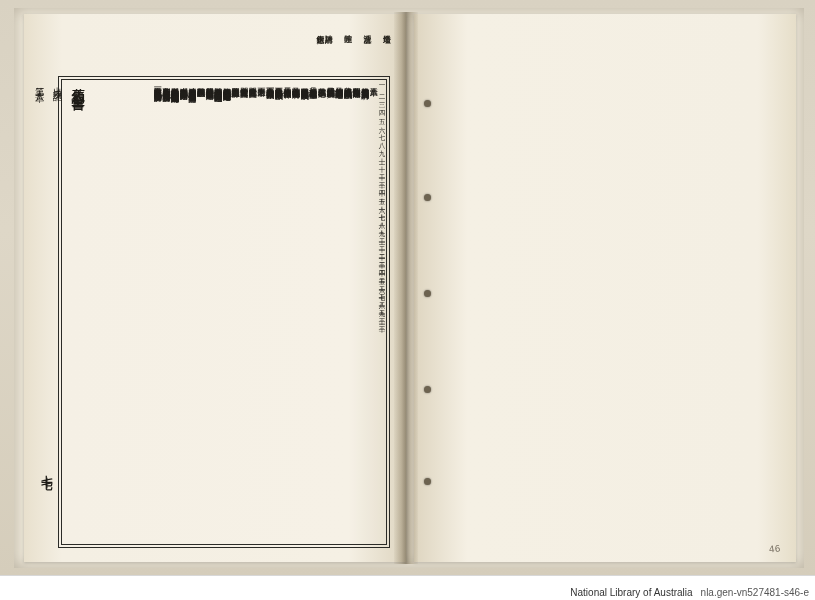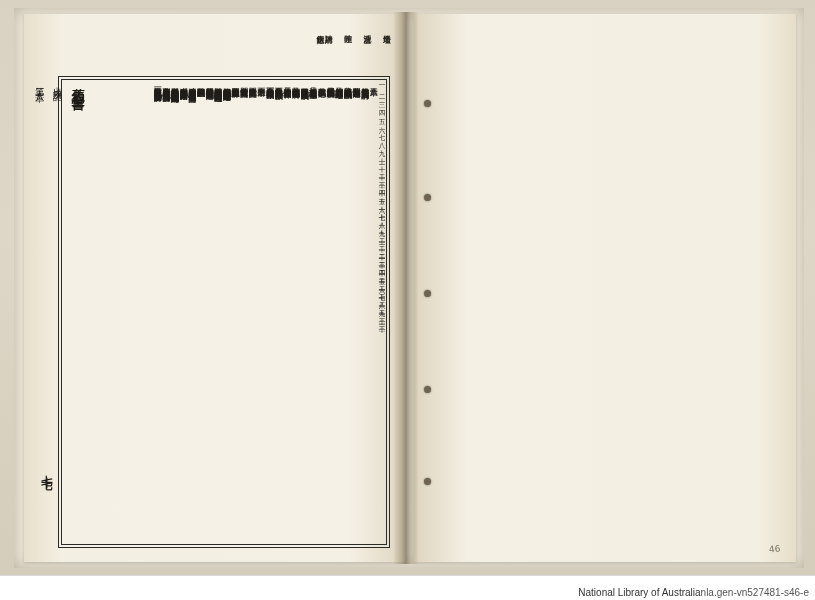--- a/index.html
+++ b/index.html
@@ -195,21 +195,21 @@
     border-top: 1px solid #d8d8d8;
     display: flex;
     align-items: center;
     justify-content: flex-end;
     padding: 0 6px;
     box-sizing: border-box;
     font-family: "Liberation Sans", sans-serif;
     font-size: 10px;
     color: #333333;
   }
-  .footer .right { color: #555555; }
+  .footer .right { color: #555555; margin-left: 8px; }
 </style>
 </head>
 <body>
 
 <div id="page">
 
   <div class="photo">
     <div class="backdrop"></div>
 
     <div class="book">

